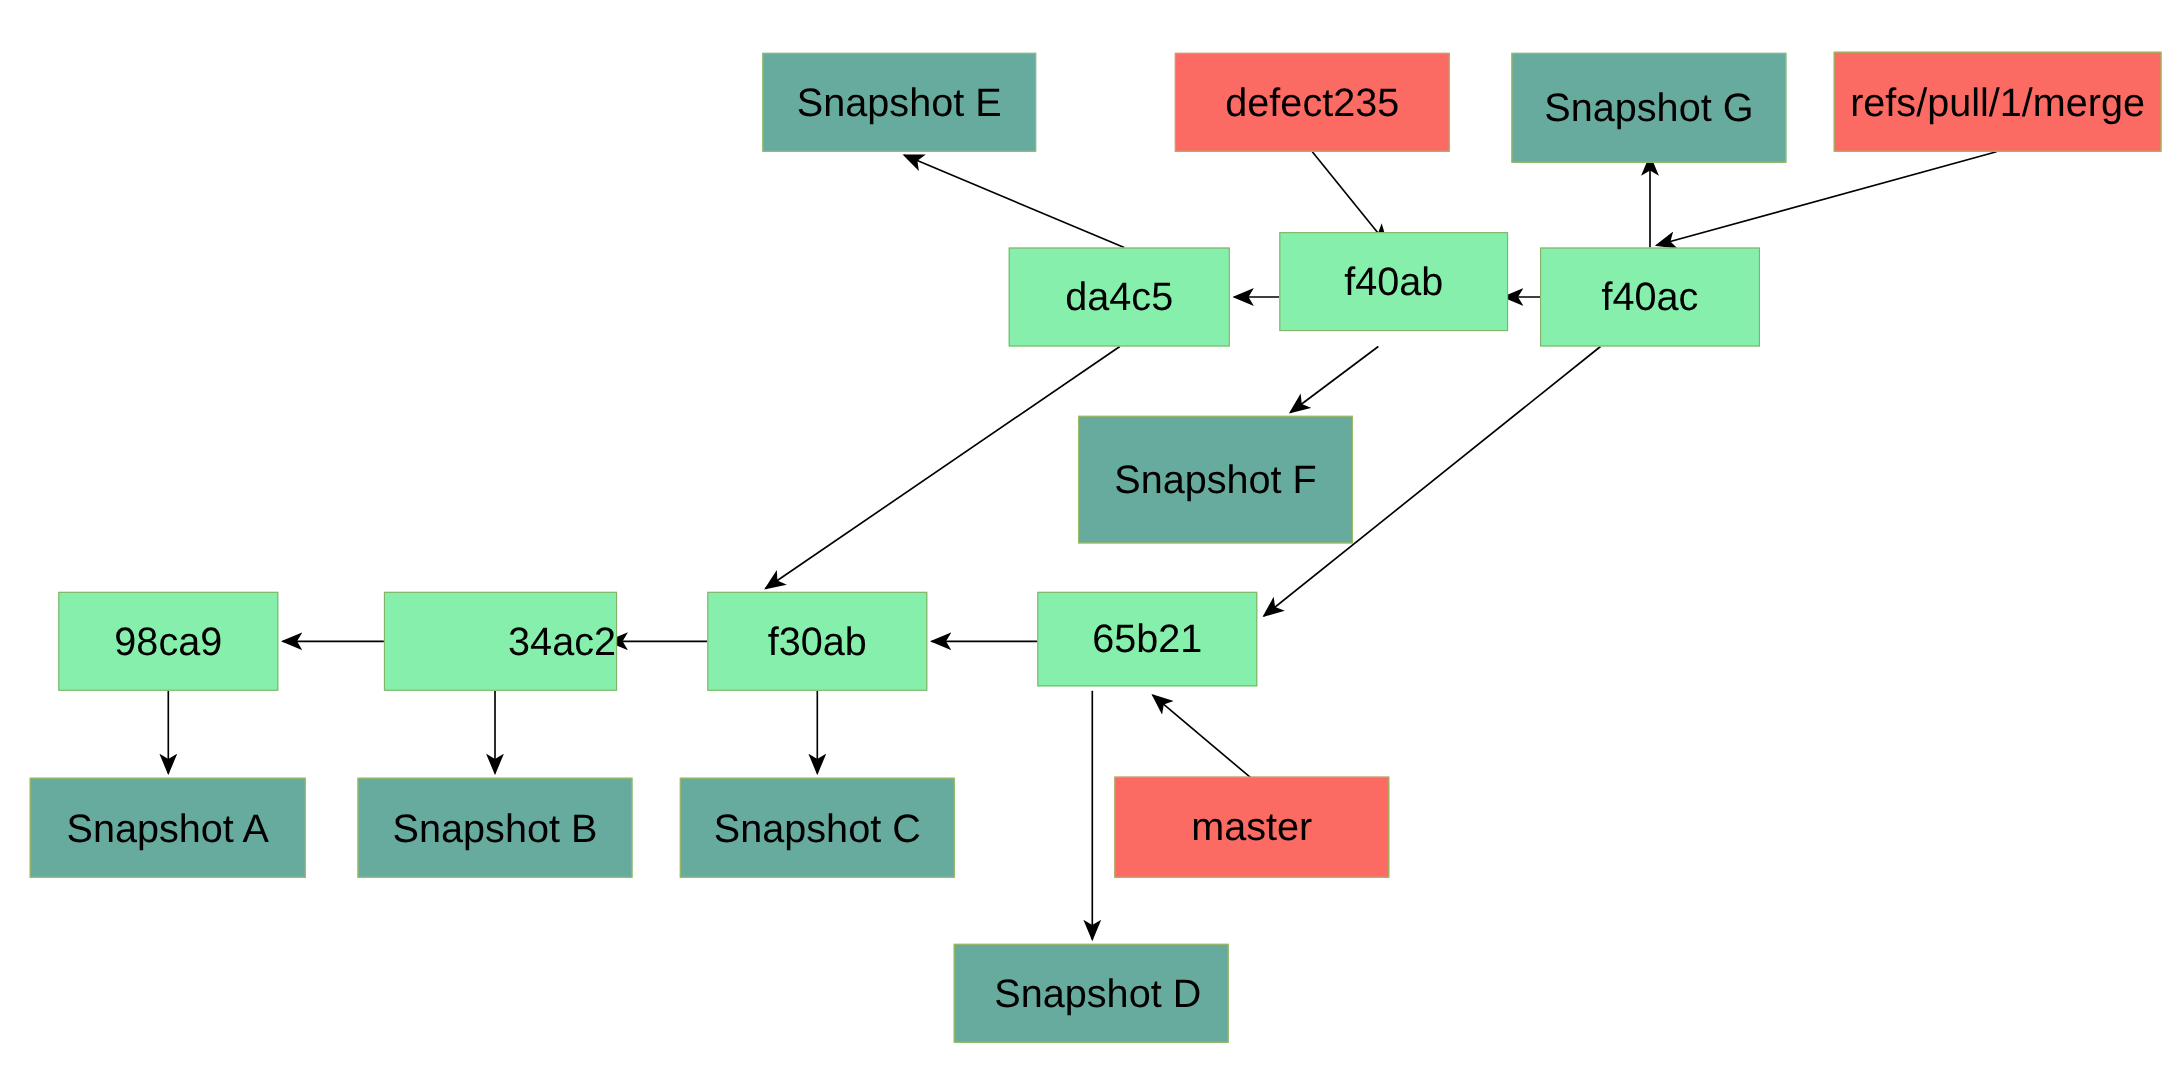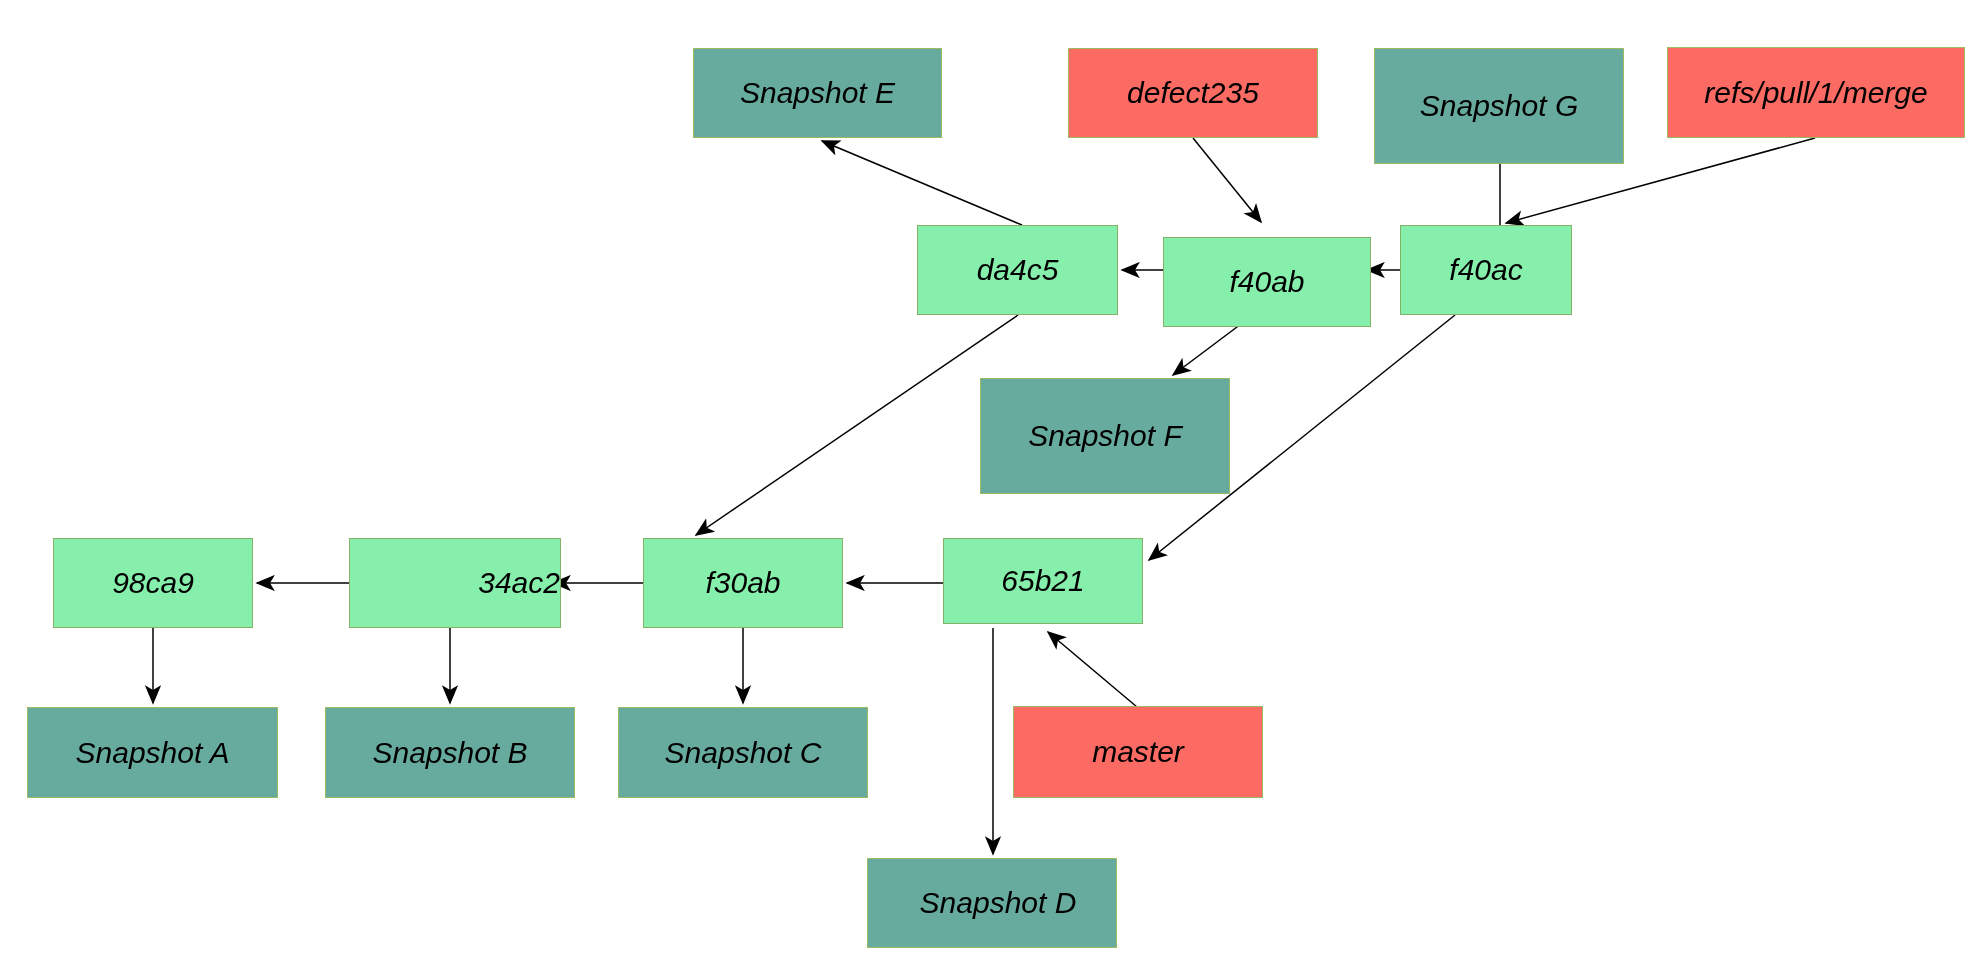--- a/index.html
+++ b/index.html
@@ -22,25 +22,24 @@
     width: 1975px;
     height: 969px;
     pointer-events: none;
   }
   .node {
     position: absolute;
     display: flex;
     align-items: center;
     justify-content: center;
     box-sizing: border-box;
-    font-size: 30px;
+    font-size: 36px;
     color: #000000;
     white-space: nowrap;
     cursor: default;
-    font-style: italic;
   }
   .node.commit {
     background: #86efac;
     border: 1.5px solid #82b366;
   }
   .node.snapshot {
     background: #67ab9f;
     border: 1.5px solid #9dbb61;
   }
   .node.ref {
@@ -84,37 +83,37 @@
   </svg>
 
   <div class="node snapshot" style="left:693px; top:48px; width:249px; height:90px;">
     <span>Snapshot E</span>
   </div>
 
   <div class="node ref" style="left:1068px; top:48px; width:250px; height:90px;">
     <span>defect235</span>
   </div>
 
-  <div class="node snapshot" style="left:1374px; top:48px; width:250px; height:116px;">
+  <div class="node snapshot" style="left:1374px; top:48px; width:250px; height:100px;">
     <span>Snapshot G</span>
   </div>
 
   <div class="node ref" style="left:1667px; top:47px; width:298px; height:91px;">
     <span>refs/pull/1/merge</span>
   </div>
 
   <div class="node commit" style="left:917px; top:225px; width:201px; height:90px;">
     <span>da4c5</span>
   </div>
 
-  <div class="node commit" style="left:1163px; top:237px; width:208px; height:90px;text-align:right;">
+  <div class="node commit" style="left:1163px; top:211px; width:208px; height:90px;text-align:right;">
     <span>f40ab</span>
   </div>
 
-  <div class="node commit" style="left:1400px; top:225px; width:172px; height:90px;">
+  <div class="node commit" style="left:1400px; top:225px; width:200px; height:90px;">
     <span>f40ac</span>
   </div>
 
   <div class="node snapshot" style="left:980px; top:378px; width:250px; height:116px;">
     <span>Snapshot F</span>
   </div>
 
   <div class="node commit" style="left:53px; top:538px; width:200px; height:90px;">
     <span>98ca9</span>
   </div>

